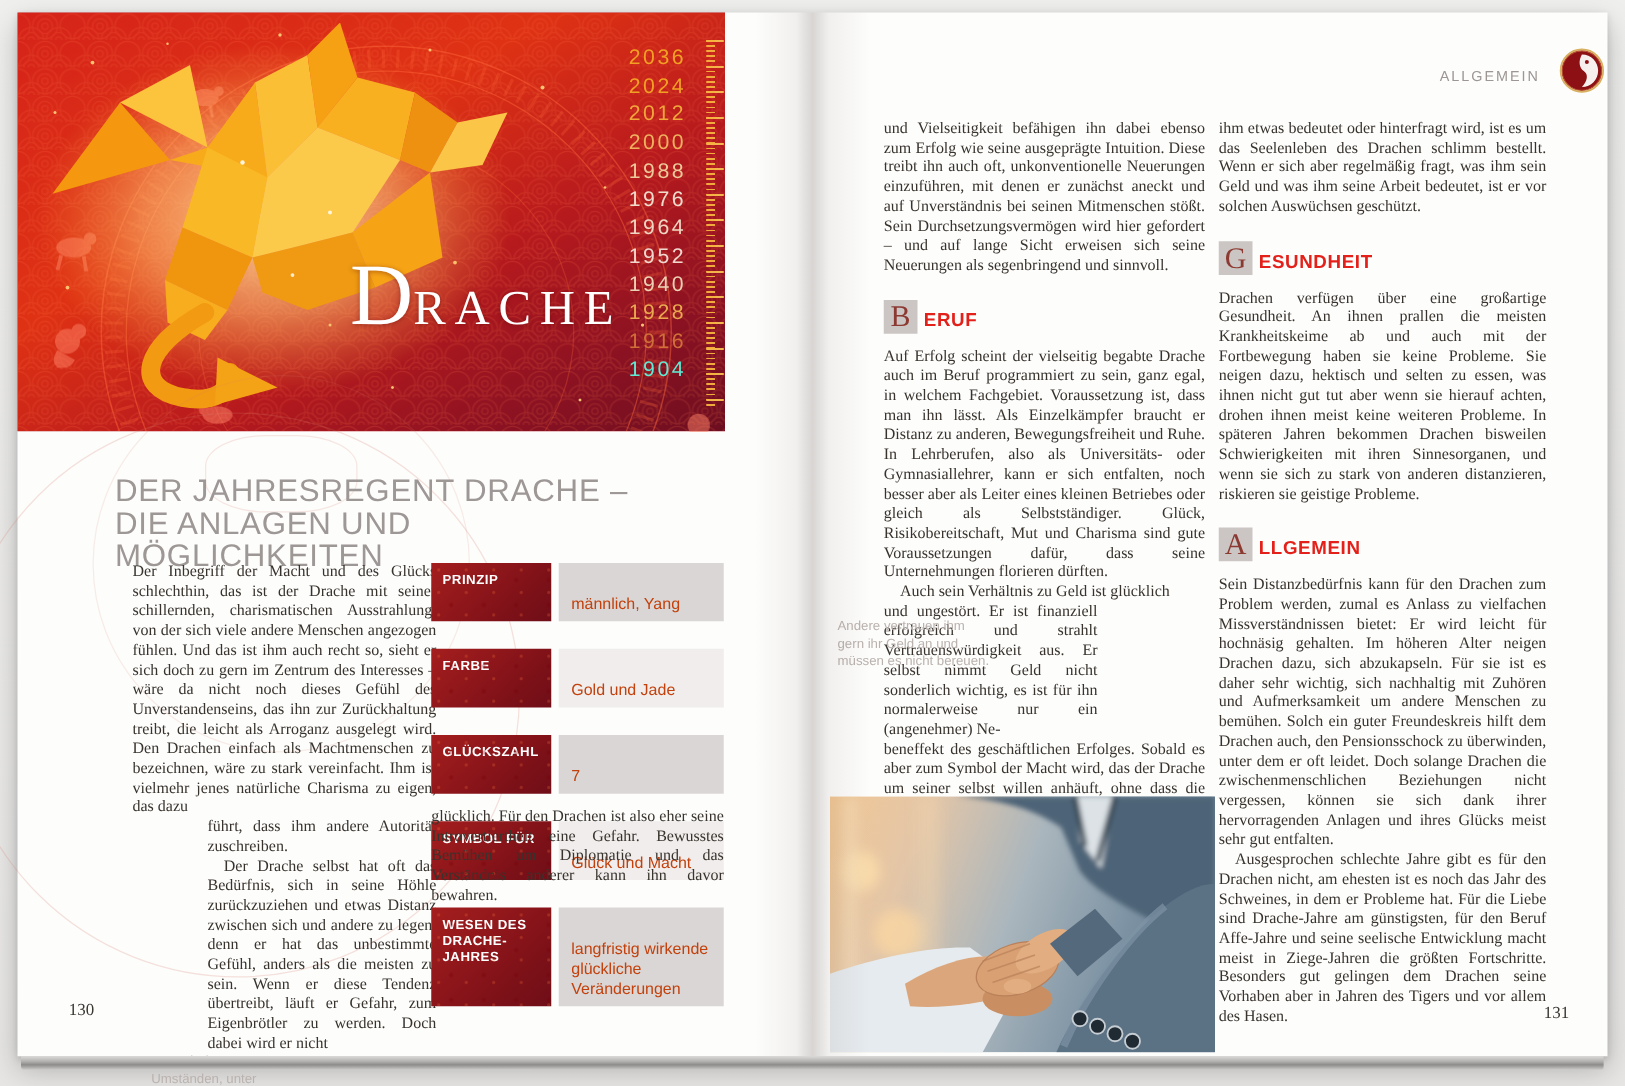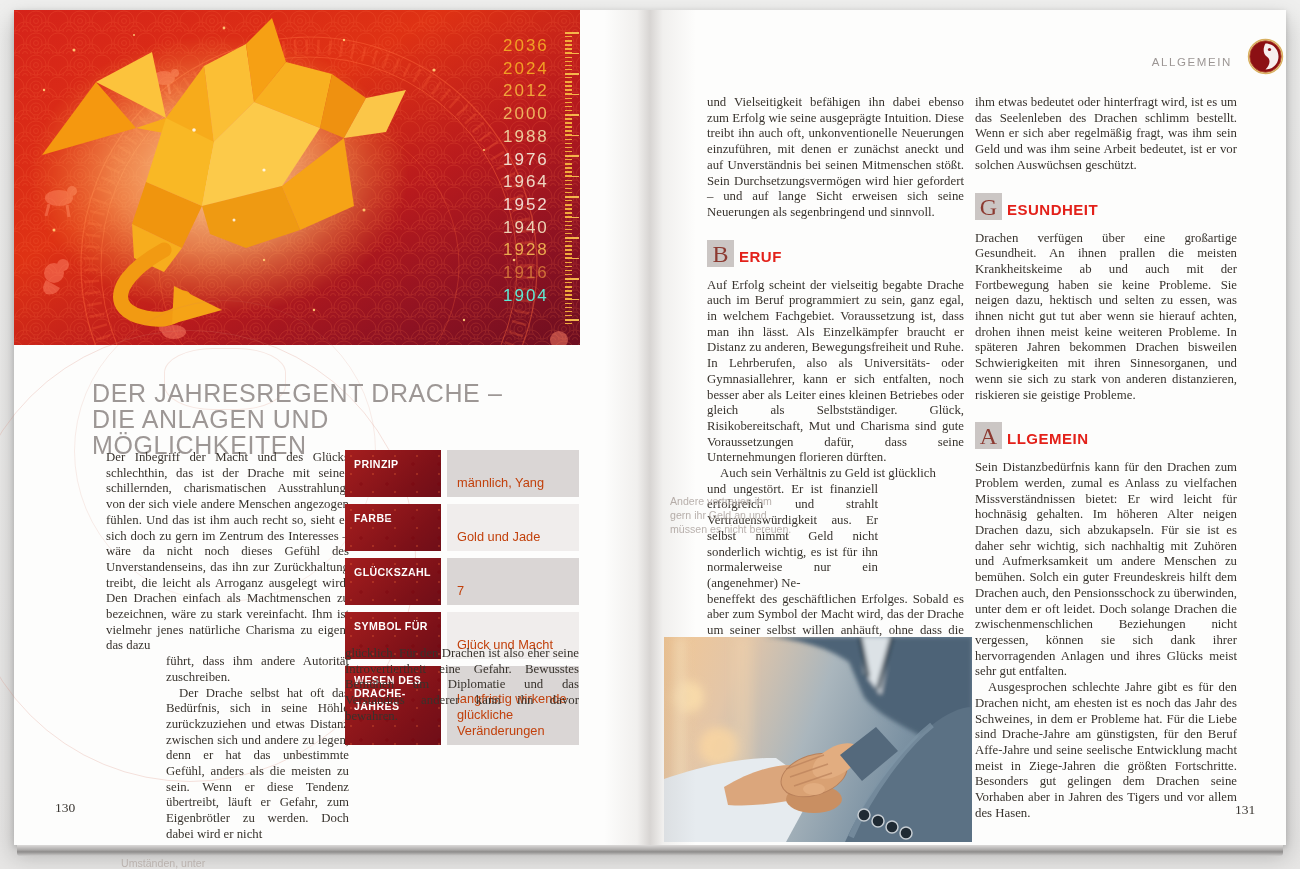--- a/index.html
+++ b/index.html
@@ -93,21 +93,21 @@
   }
   .page-num{position:absolute;font-family:"Liberation Serif",serif;font-size:13.5px;color:#3a3631;}
 
   
   .lcol1{position:absolute;left:92px;top:440px;width:243px;}
   .lcol1-wrapped{margin-left:60px;position:relative;}
   .lnote{left:-45px;top:188px;width:98px;}
   .lcol2{position:absolute;left:331px;top:636px;width:234px;}
 
   
-  .info-table{position:absolute;left:331px;top:440px;width:234px;display:flex;flex-direction:column;gap:7px;}
+  .info-table{position:absolute;left:331px;top:440px;width:234px;display:flex;flex-direction:column;gap:22px;}
   .info-row{display:flex;gap:6px;}
   .info-label{
     width:96px;flex:0 0 96px;box-sizing:border-box;padding:8px 6px 6px 9px;position:relative;overflow:hidden;
     background:linear-gradient(135deg,#a51e1e,#7e1118 70%,#6f0e18);
     color:#fff;font-family:"Liberation Sans",sans-serif;font-weight:bold;
     font-size:10.6px;line-height:13px;letter-spacing:.4px;
   }
   .info-label::after{
     content:"";position:absolute;inset:0;opacity:.5;
     background-image:radial-gradient(circle at 6px 6px, rgba(255,120,60,.5) 1px, rgba(0,0,0,0) 1.6px),
@@ -256,20 +256,23 @@
         <span>1988</span>
         <span>1976</span>
         <span>1964</span>
         <span>1952</span>
         <span>1940</span>
         <span>1928</span>
         <span>1916</span>
         <span>1904</span>
       </div>
       <div class="ruler"></div>
+      <div class="hero-title">
+        <span class="ti">D</span><span class="tr">RACHE</span>
+      </div>
     </div>
 
     <div class="wm wm1"></div>
     <div class="wm wm2"></div>
     <div class="wm wm3"></div>
 
     <div class="page-heading">
       <div>DER JAHRESREGENT DRACHE –</div>
       <div>DIE ANLAGEN UND MÖGLICHKEITEN</div>
     </div>

